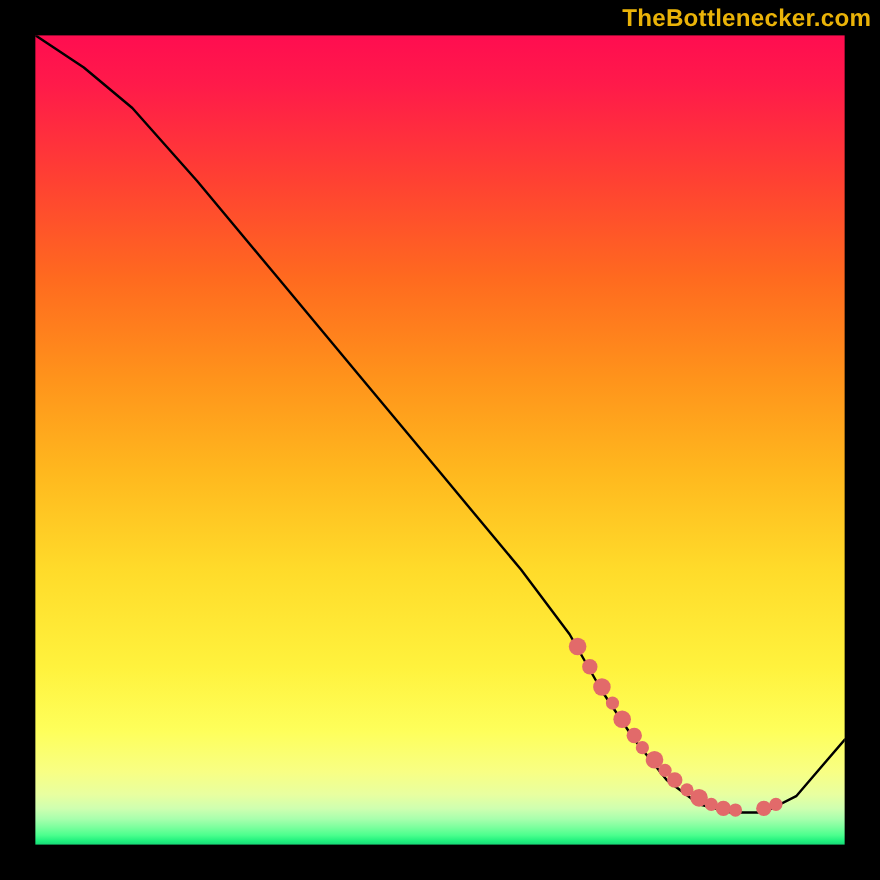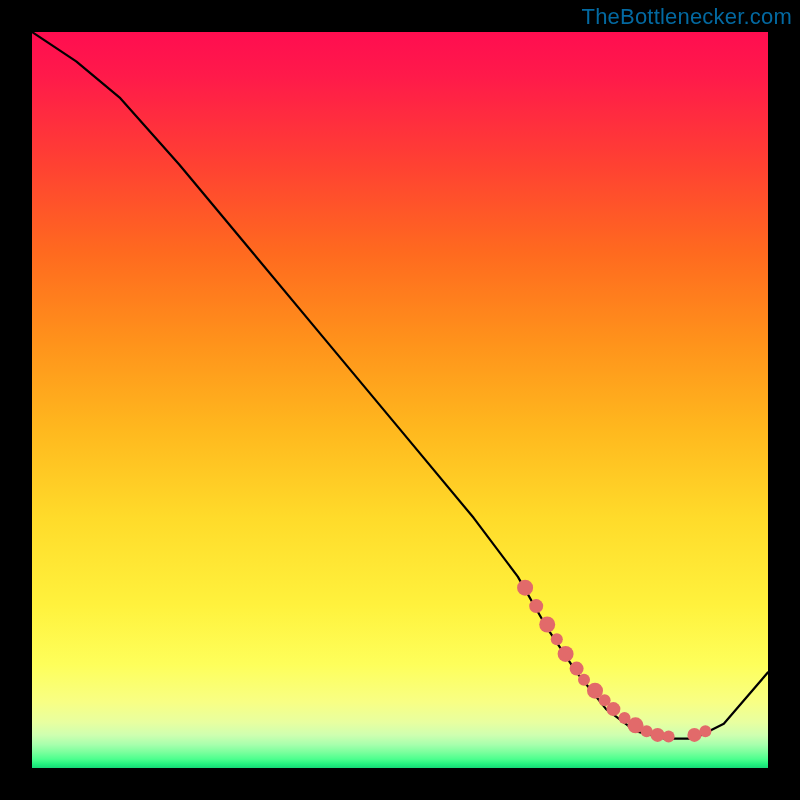--- a/index.html
+++ b/index.html
@@ -14,23 +14,23 @@
   .frame {
     position: relative;
     width: 800px;
     height: 800px;
     background: #000;
   }
   .watermark {
     position: absolute;
     top: 4px;
     right: 8px;
-    color: #0369a1;
+    color: #eab308;
     font-size: 22px;
-    font-weight: 400;
+    font-weight: 700;
     letter-spacing: 0.2px;
     z-index: 5;
     user-select: none;
   }
   .plot {
     position: absolute;
     left: 32px;
     top: 32px;
     width: 736px;
     height: 736px;

